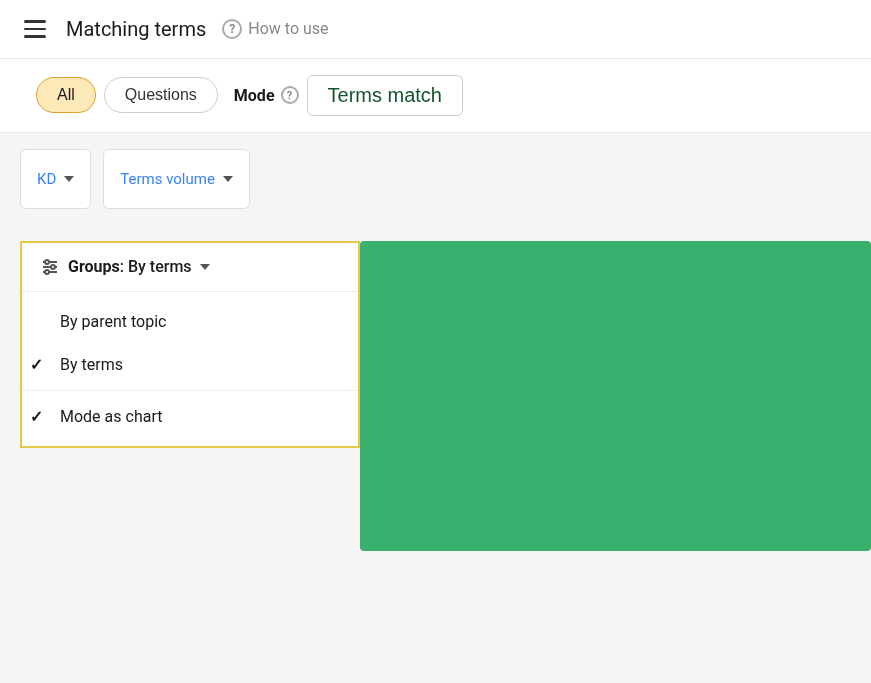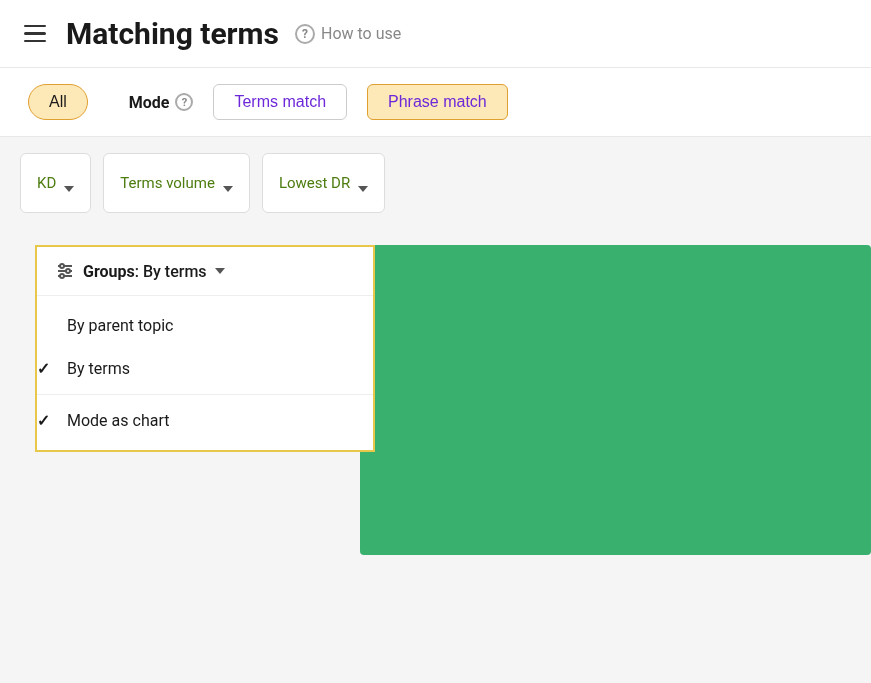--- a/index.html
+++ b/index.html
@@ -30,22 +30,22 @@
     }
     .hamburger-icon span {
       display: block;
       width: 22px;
       height: 2.5px;
       background: #333;
       border-radius: 2px;
     }
 
     .page-title {
-      font-size: 30px;
-      font-weight: 700;
+      font-size: 20px;
+      font-weight: 400;
       color: #1a1a1a;
     }
 
     .help-link {
       display: flex;
       align-items: center;
       gap: 6px;
       color: #888;
       font-size: 16px;
       cursor: pointer;
@@ -61,23 +61,23 @@
       align-items: center;
       justify-content: center;
       font-size: 12px;
       font-weight: bold;
       color: #888;
     }
 
     .toolbar {
       display: flex;
       align-items: center;
-      padding: 16px 28px;
-      background: #fff;
-      gap: 20px;
+      padding: 16px 36px;
+      background: #fff;
+      gap: 8px;
       border-bottom: 1px solid #e8e8e8;
     }
 
     .btn-pill {
       padding: 8px 20px;
       border-radius: 24px;
       border: 1.5px solid #e0c080;
       background: #fde8b8;
       font-size: 16px;
       cursor: pointer;
@@ -93,21 +93,21 @@
     .btn-pill.inactive {
       background: #fff;
       border-color: #ccc;
       color: #333;
     }
 
     .mode-label {
       font-size: 16px;
       font-weight: 700;
       color: #1a1a1a;
-      margin-left: 21px;
+      margin-left: 8px;
       display: flex;
       align-items: center;
       gap: 6px;
     }
 
     .mode-help-icon {
       width: 18px;
       height: 18px;
       border-radius: 50%;
       border: 2px solid #aaa;
@@ -118,50 +118,50 @@
       font-weight: bold;
       color: #888;
       cursor: pointer;
     }
 
     .btn-mode {
       padding: 8px 20px;
       border-radius: 6px;
       border: 1.5px solid #ccc;
       background: #fff;
-      font-size: 16px;
-      cursor: pointer;
-      color: #6d28d9;
+      font-size: 20px;
+      cursor: pointer;
+      color: #14532d;
     }
 
     .btn-mode.active {
       background: #fde8b8;
       border-color: #e0a030;
       font-weight: 500;
     }
 
     .filters-bar {
       display: flex;
       align-items: center;
       padding: 16px 20px;
       background: #f5f5f5;
       gap: 12px;
     }
 
     .filter-dropdown {
       display: flex;
-      align-items: flex-end;
+      align-items: center;
       gap: 8px;
       padding: 20px 16px;
       background: #fff;
       border: 1.5px solid #ddd;
       border-radius: 6px;
       font-size: 15px;
       cursor: pointer;
-      color: #4d7c0f;
+      color: #3b82f6;
     }
 
     .chevron-down {
       display: inline-block;
       width: 0;
       height: 0;
       border-left: 5px solid transparent;
       border-right: 5px solid transparent;
       border-top: 6px solid #555;
     }
@@ -172,21 +172,20 @@
       position: relative;
     }
 
     .groups-container {
       border: 2px solid #e8c84a;
       border-radius: 0;
       background: #fff;
       width: 340px;
       position: relative;
       z-index: 10;
-      margin-left: 15px;
     }
 
     .groups-header {
       display: flex;
       align-items: center;
       gap: 8px;
       padding: 14px 18px;
       cursor: pointer;
       font-size: 16px;
       font-weight: 500;
@@ -194,21 +193,21 @@
     }
 
     .groups-dropdown-menu {
       border-top: 1px solid #eee;
       padding: 8px 0;
     }
 
     .menu-item {
       display: flex;
       align-items: flex-end;
-      padding: 12px 0;
+      padding: 12px 8px;
       font-size: 16px;
       cursor: pointer;
       color: #1a1a1a;
       gap: 12px;
     }
 
     .checkmark {
       width: 18px;
       font-size: 16px;
       color: #1a1a1a;
@@ -247,41 +246,37 @@
   </div>
   <h1 class="page-title">Matching terms</h1>
   <a class="help-link">
     <div class="help-icon">?</div>
     <span>How to use</span>
   </a>
 </div>
 
 <div class="toolbar">
   <button class="btn-pill active">All</button>
+  <button class="btn-pill inactive">Questions</button>
 
   <span class="mode-label">
     <span>Mode</span>
     <div class="mode-help-icon">?</div>
   </span>
 
   <button class="btn-mode">Terms match</button>
-  <button class="btn-mode active">Phrase match</button>
 </div>
 
 <div class="filters-bar">
   <div class="filter-dropdown">
     <span>KD</span>
     <span class="chevron-down"></span>
   </div>
   <div class="filter-dropdown">
     <span>Terms volume</span>
-    <span class="chevron-down"></span>
-  </div>
-  <div class="filter-dropdown">
-    <span>Lowest DR</span>
     <span class="chevron-down"></span>
   </div>
 </div>
 
 <div class="main-content">
 
   <div class="groups-container">
     <div class="groups-header">
 
       <svg width="20" height="20" viewBox="0 0 20 20" fill="none" stroke="#555" stroke-width="2">

